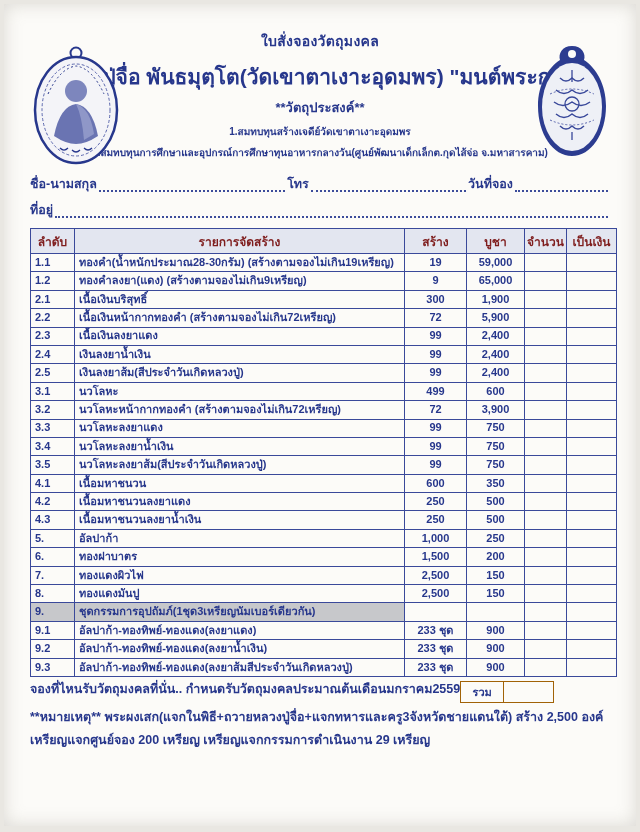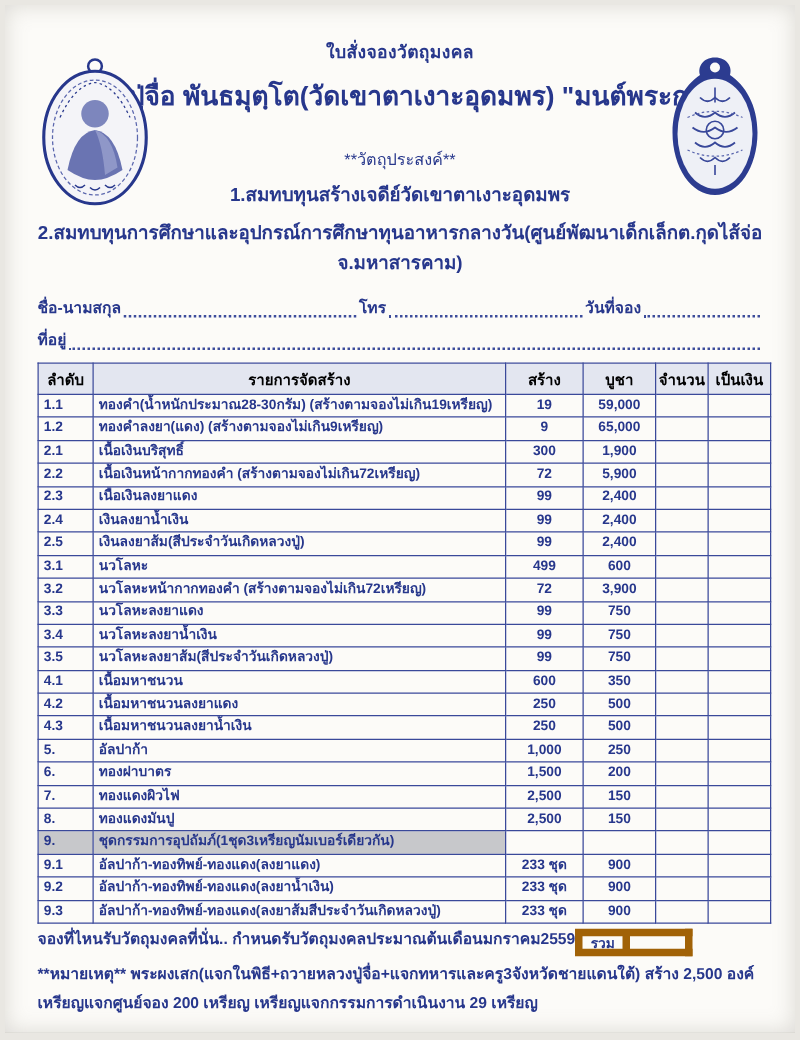--- a/index.html
+++ b/index.html
@@ -12,48 +12,48 @@
   .paper{
     position:absolute;left:4px;top:4px;right:4px;bottom:6px;
     background:#fcfbf8;
     box-shadow:inset 0 0 18px rgba(120,115,105,.25);
     color:#27378c;
   }
   
   .header{position:relative;text-align:center;padding-top:26px;}
   .form-title{font-size:14px;font-weight:bold;letter-spacing:.3px;}
   .main-title{font-size:21px;font-weight:bold;margin-top:8px;}
-  .purpose-head{font-size:13px;font-weight:normal;margin-top:24px;}
-  .purpose-line{font-size:15px;font-weight:bold;margin-top:6px;}
+  .purpose-head{font-size:13px;font-weight:bold;margin-top:4px;}
+  .purpose-line{font-size:10px;font-weight:bold;margin-top:6px;}
   .medal{position:absolute;top:40px;}
   .medal.left{left:26px;}
   .medal.right{right:22px;}
   
   .fill-row{display:flex;align-items:flex-end;margin:0 26px;font-size:12.5px;font-weight:bold;text-align:center;}
   .fill-row .lbl{white-space:nowrap;}
   .dots{flex:1;border-bottom:2px dotted #3c4c9b;height:12px;margin:0 2px 2px 2px;}
   
   table{border-collapse:collapse;table-layout:fixed;margin:8px 26px 0 26px;width:586px;}
   th,td{border:1px solid #3a499a;overflow:hidden;white-space:nowrap;}
   th{
-    background:#e3e6f0;font-size:12px;font-weight:bold;color:#000000;
+    background:#e3e6f0;font-size:12px;font-weight:bold;color:#7f1d1d;
     height:24px;padding:0 2px;
   }
   td{height:17.4px;font-size:11px;font-weight:bold;color:#27378c;padding:0 4px;line-height:1.05;}
   .col-no{}
   .col-desc{text-align:left;}
   .col-made,.col-price{text-align:center;}
   td.section{background:#c7c8cb;}
   
   .notes{margin:4px 26px 0 26px;position:relative;}
   .note-line{font-size:12.5px;font-weight:bold;margin-top:6px;line-height:1.35;}
   .note-row1{display:flex;justify-content:flex-start;align-items:flex-start;margin-top:2px;}
   .total-box{display:flex;flex:0 0 auto;}
   .total-box .tcell{
-    border:6px solid #a16207;height:22px;box-sizing:border-box;
+    border:1px solid #a16207;height:22px;box-sizing:border-box;
     font-size:11px;font-weight:bold;display:flex;align-items:center;justify-content:center;
   }
   .total-box .t1{width:44px;}
   .total-box .t2{width:50px;border-left:none;}
 </style>
 </head>
 <body>
 
 <div class="paper">
 

